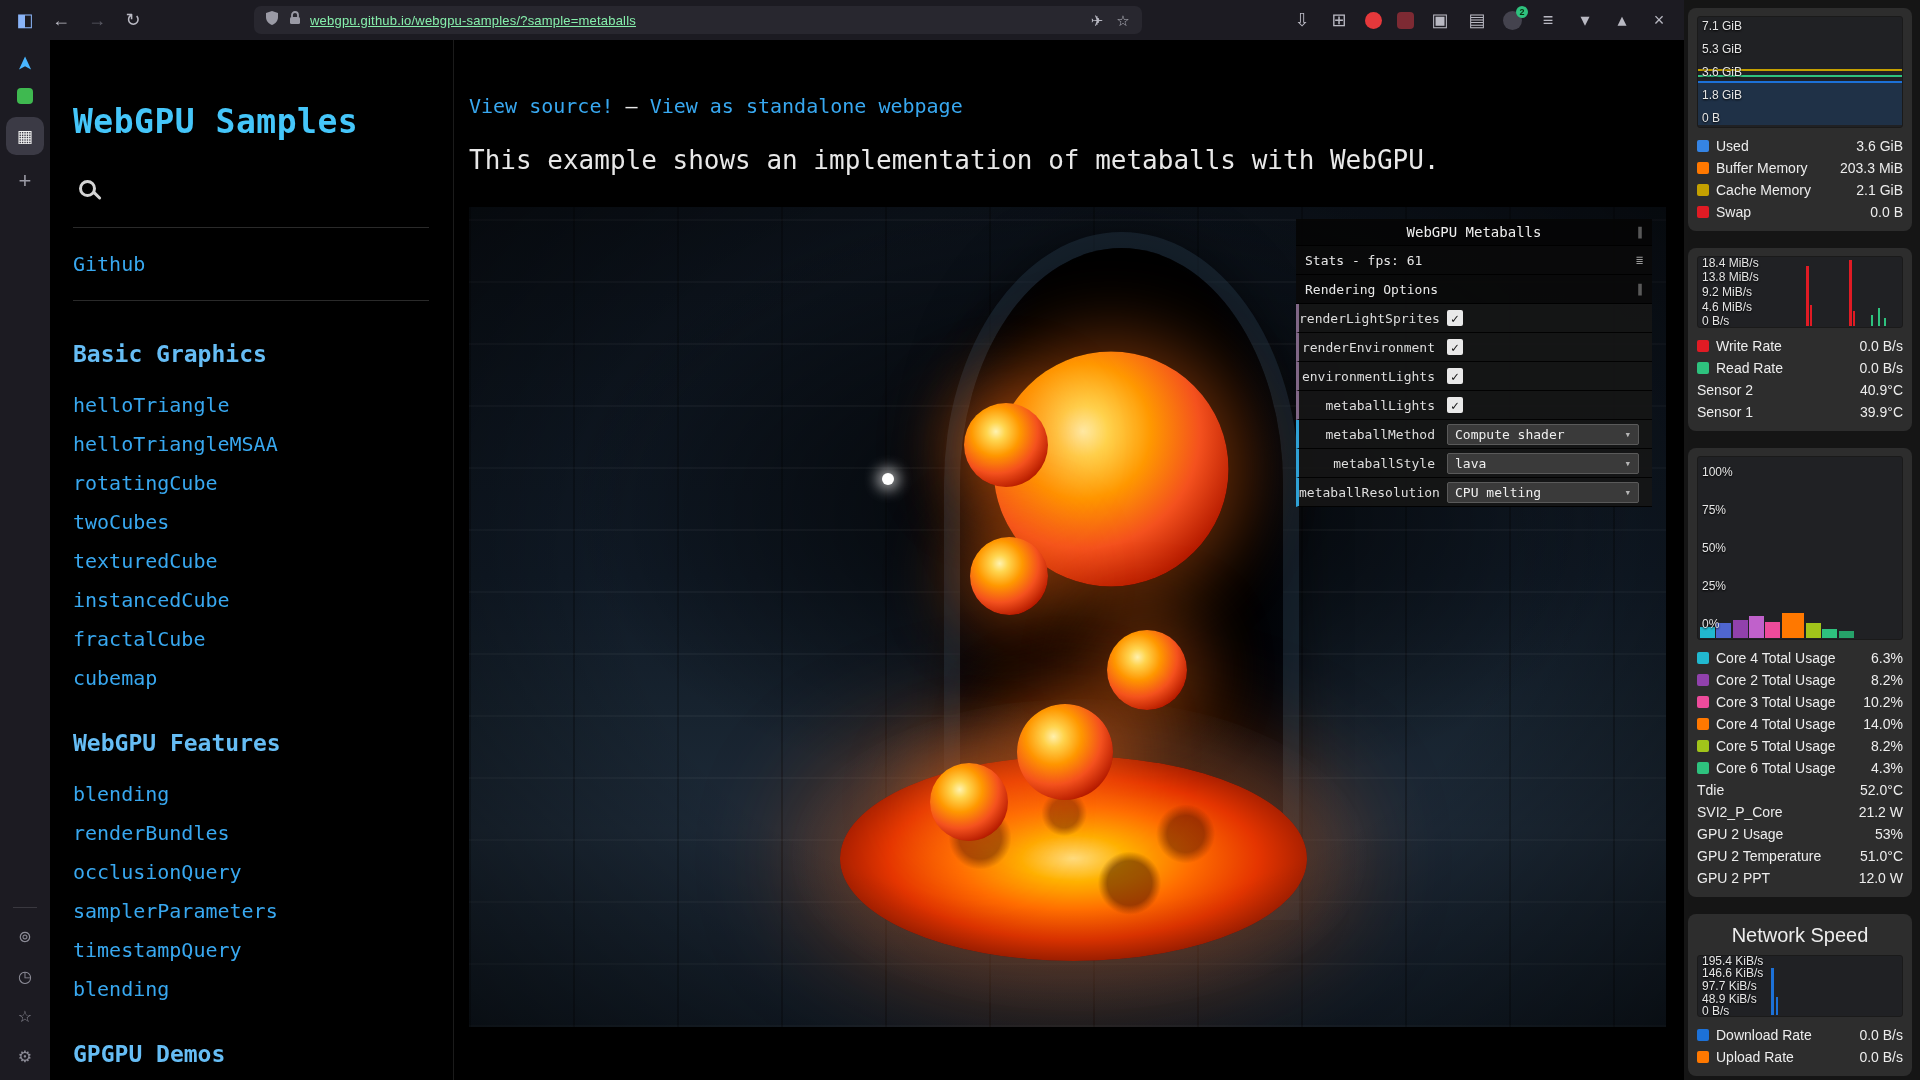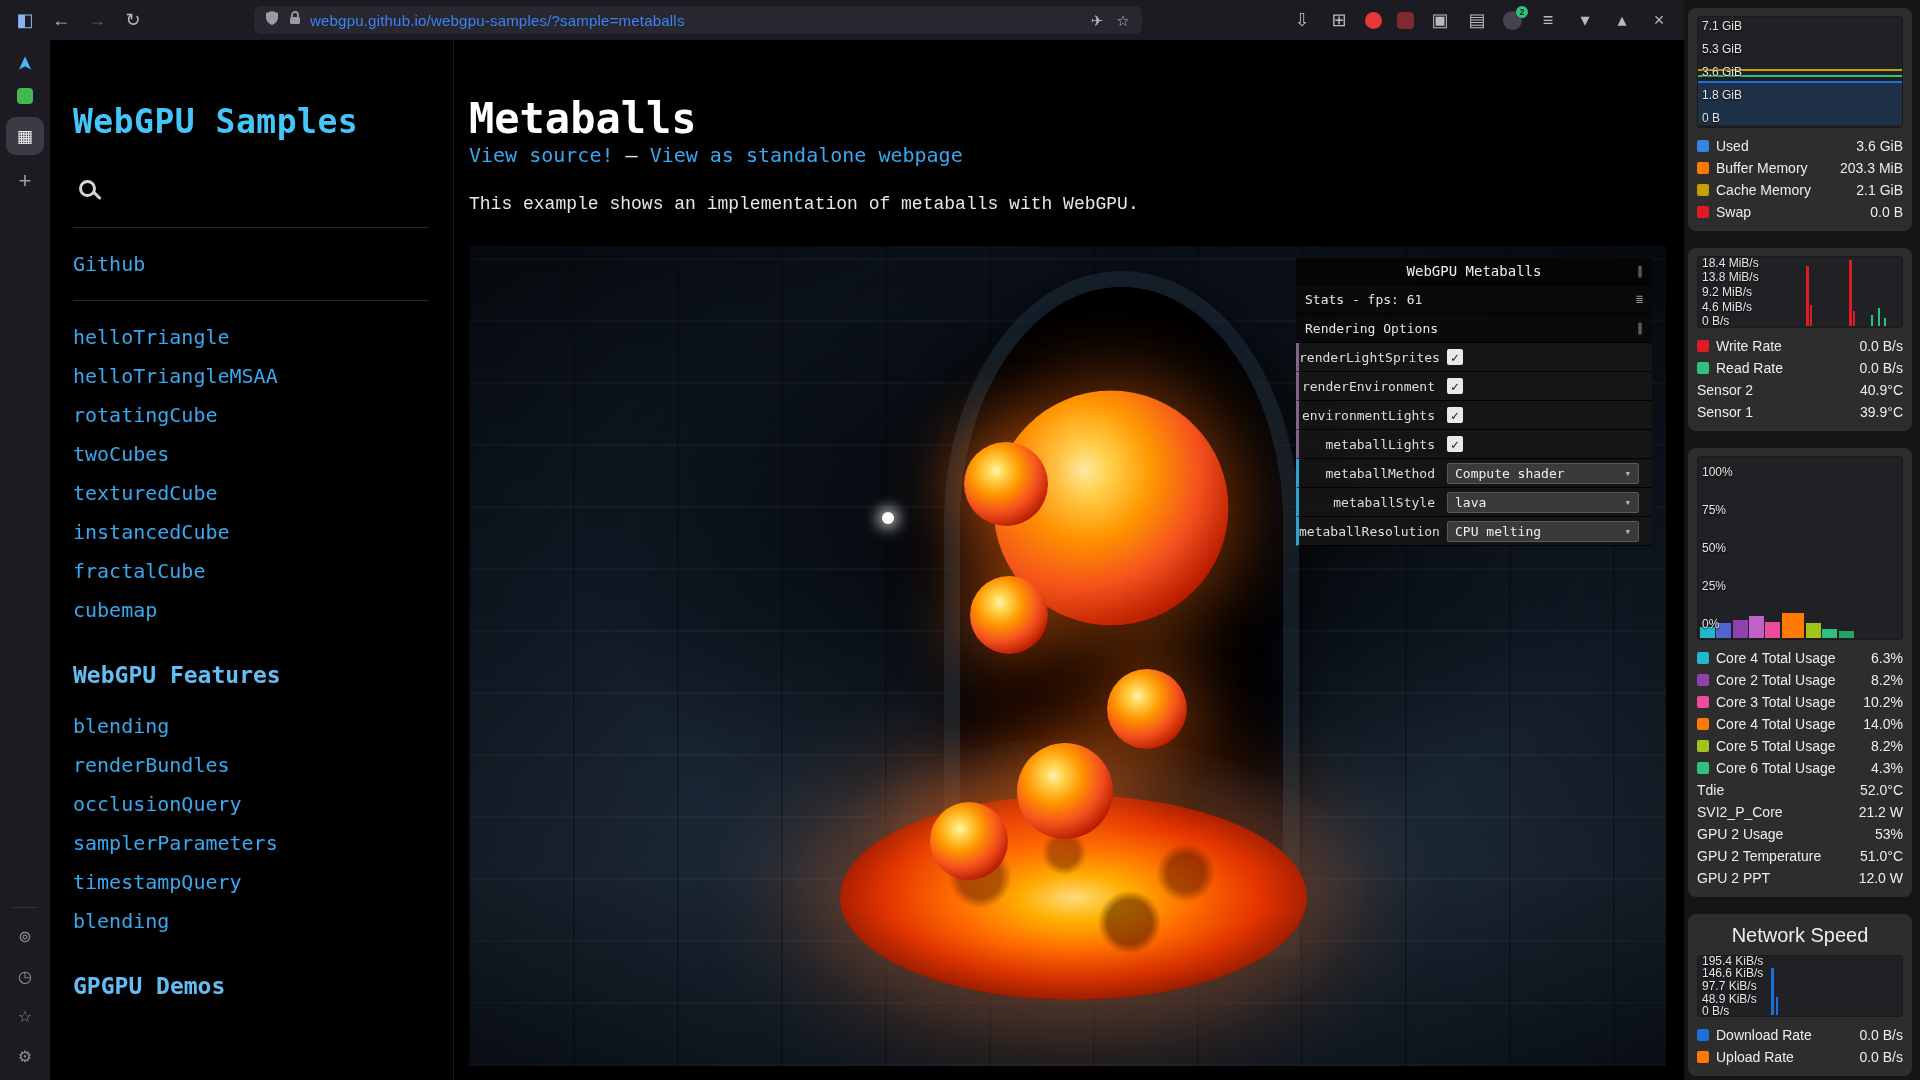--- a/index.html
+++ b/index.html
@@ -13,21 +13,21 @@
   
   .browser { width:1684px; height:1080px; display:flex; flex-direction:column; background:#1c1b22; }
   .topbar { height:40px; flex:0 0 40px; display:flex; align-items:center; gap:14px; padding:0 14px; background:#1c1b22;
             font-family:"Liberation Sans", sans-serif; }
   .tbi { color:#b9b9c3; font-size:18px; line-height:1; cursor:default; width:22px; text-align:center; }
   .tbi.sm { font-size:15px; width:18px; }
   .tbi.dim { color:#5c5c66; }
   .tbi.accentblue { color:#8ab4f8; }
   .urlbar { margin-left:96px; width:888px; height:28px; background:#28272f; border-radius:7px;
             display:flex; align-items:center; gap:8px; padding:0 10px; }
-  .url-text { flex:1; color:#3b82f6; font-size:15px; letter-spacing:.2px; white-space:nowrap; overflow:hidden; }
+  .url-text { flex:1; color:#86efac; font-size:13px; letter-spacing:.2px; white-space:nowrap; overflow:hidden;text-decoration:underline; }
   .tb-right { margin-left:auto; display:flex; align-items:center; gap:15px; }
   .extdot { width:17px; height:17px; border-radius:50%; background:#e5383b; display:inline-block; }
   .extsq  { width:17px; height:17px; border-radius:4px; background:#7d2a33; display:inline-block; }
   .avatar { position:relative; width:19px; height:19px; border-radius:50%; background:#44434e; display:inline-block; }
   .avatar .badge { position:absolute; top:-5px; right:-6px; min-width:12px; height:12px; border-radius:6px;
                    background:#2ec27e; color:#07300e; font-size:9px; font-weight:bold; line-height:12px; text-align:center; padding:0 2px;}
 
   .chrome-body { flex:1; display:flex; min-height:0; }
 
   
@@ -52,21 +52,21 @@
                 transform:rotate(45deg); right:-9px; bottom:-4px; }
   .side-hr { border:none; border-top:1px solid #2a2a2a; margin:24px 24px 24px 0; }
   a.nav { display:block; color:#38a8f0; font-size:20px; margin:0 0 15px; text-decoration:underline; text-decoration-color:transparent; cursor:pointer; }
   .section-h { font-size:23px; font-weight:bold; color:#66bdf5; margin:40px 0 26px; }
 
   
   .page-main { flex:1; background:#000; padding:54px 0 0 15px; position:relative; overflow:hidden; }
   .page-title { margin:0; font-size:42px; font-weight:bold; color:#fff; }
   .links-row { font-size:20px; color:#e8e8e8; }
   .links-row a { color:#38a8f0; cursor:pointer; }
-  .desc { margin-top:27px; font-size:18px; color:#e8e8e8;font-family:Liberation Mono, monospace; }
+  .desc { margin-top:27px; font-size:26px; color:#e8e8e8; }
 
   
   .scene { position:relative; margin-top:32px; width:1197px; height:820px; overflow:hidden;
            background:
              radial-gradient(ellipse 62% 52% at 53% 36%, rgba(0,0,0,.88), transparent 72%),
              linear-gradient(180deg,#0b1119 0%,#101a26 45%,#17232f 62%,#1d2a38 76%,#141f2b 100%);
            cursor:grab; }
   .scene .bricks { position:absolute; inset:0;
            background:
              repeating-linear-gradient(0deg, rgba(255,255,255,.035) 0 2px, transparent 2px 62px),
@@ -201,20 +201,21 @@
 
     <div class="page-sidebar">
       <h1 class="side-title">WebGPU Samples</h1>
       <div class="search">
         <span class="mag"></span>
       </div>
       <hr class="side-hr">
       <a class="nav">Github</a>
       <hr class="side-hr">
 
+      <div class="section-h">Basic Graphics</div>
       <a class="nav">helloTriangle</a>
       <a class="nav">helloTriangleMSAA</a>
       <a class="nav">rotatingCube</a>
       <a class="nav">twoCubes</a>
       <a class="nav">texturedCube</a>
       <a class="nav">instancedCube</a>
       <a class="nav">fractalCube</a>
       <a class="nav">cubemap</a>
 
       <div class="section-h">WebGPU Features</div>
@@ -223,21 +224,20 @@
       <a class="nav">occlusionQuery</a>
       <a class="nav">samplerParameters</a>
       <a class="nav">timestampQuery</a>
       <a class="nav">blending</a>
 
       <div class="section-h">GPGPU Demos</div>
 
     </div>
 
     <div class="page-main">
-      <h1 class="page-title">Metaballs</h1>
       <div class="links-row">
         <a>View source!</a><span> — </span><a>View as standalone webpage</a>
       </div>
       <div class="desc">This example shows an implementation of metaballs with WebGPU.</div>
 
       <div class="scene">
         <div class="bricks"></div>
         <div class="arch"></div>
         <div class="dais"></div>
         <div class="lava"></div>

